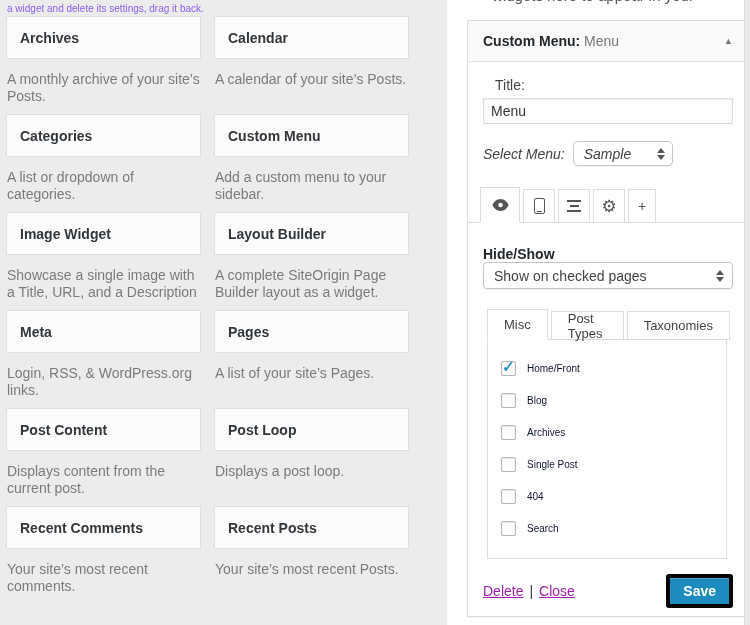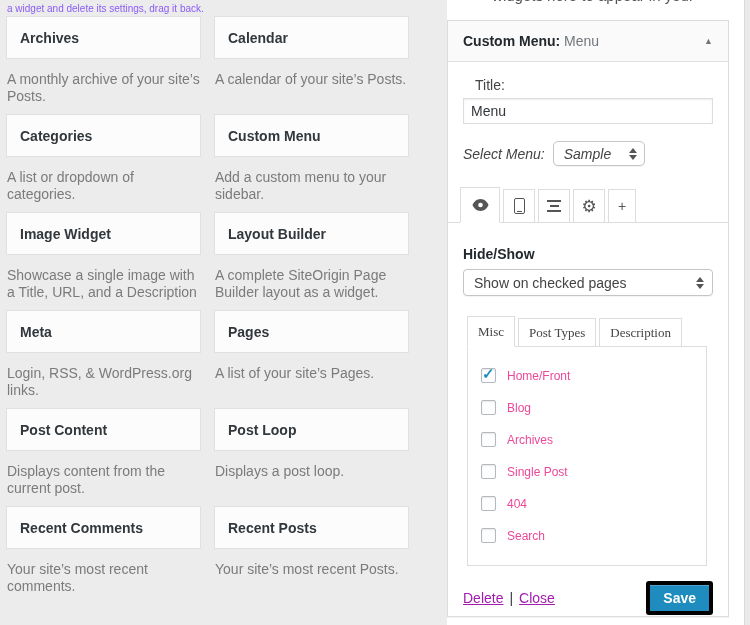--- a/index.html
+++ b/index.html
@@ -13,64 +13,64 @@
   .wcell { margin-bottom:9px; }
   .wcard { height:43px; background:#fcfcfc; border:1px solid #e0e0e0; display:flex; align-items:center; padding-left:13px; cursor:move; }
   .wtitle { font-size:14px; font-weight:bold; color:#32373c; }
   .wdesc { margin-top:12px; font-size:14px; line-height:17px; color:#7b7b7b; padding-left:1px; }
 
   
   .right { flex:1; background:#fff; position:relative; overflow:hidden; }
   .scroll-strip { position:absolute; top:0; right:0; width:6px; height:100%; background:#e9e9e9; border-left:1px solid #dadada; }
   .clip-text { position:absolute; top:-13px; left:0; width:292px; text-align:center; font-size:15px; color:#555; white-space:nowrap; overflow:hidden; }
 
-  .widget-box { position:absolute; left:0; top:20px; width:282px; bottom:8px; background:#fff; border:1px solid #dcdcde; box-shadow:0 1px 1px rgba(0,0,0,.04); }
+  .widget-box { position:absolute; left:20px; top:20px; width:282px; bottom:8px; background:#fff; border:1px solid #dcdcde; box-shadow:0 1px 1px rgba(0,0,0,.04); }
   .wb-header { height:41px; background:#fafafa; border-bottom:1px solid #e1e1e1; display:flex; align-items:center; justify-content:space-between; padding:0 15px; cursor:pointer; }
   .wb-title { font-size:14px; color:#23282d; }
   .wb-title b { font-weight:bold; }
   .wb-sub { color:#72777c; font-weight:normal; }
   .wb-arrow { font-size:9px; color:#72777c; }
 
   .wb-body { padding:13px 15px 12px; font-size:14px; color:#444; }
   .field-label { display:block; margin:2px 12px 5px; }
   .title-input { width:100%; height:26px; border:1px solid #ddd; box-shadow:inset 0 1px 2px rgba(0,0,0,.07); font-size:14px; padding:2px 7px; color:#32373c; font-family:"Liberation Sans",sans-serif; }
 
   .select-row { margin-top:17px; display:flex; align-items:center;font-style:italic; }
   .select-row .lbl { margin-right:8px; }
-  .mac-select { display:inline-flex; align-items:center; justify-content:space-between; width:92px; height:25px; border:1px solid #c5c5c5; border-radius:5px; padding:0 7px 0 10px; background:#fff; box-shadow:0 1px 1px rgba(0,0,0,.05); cursor:pointer; }
+  .mac-select { display:inline-flex; align-items:center; justify-content:space-between; width:100px; height:25px; border:1px solid #c5c5c5; border-radius:5px; padding:0 7px 0 10px; background:#fff; box-shadow:0 1px 1px rgba(0,0,0,.05); cursor:pointer; }
   .updown { display:inline-flex; flex-direction:column; align-items:center; }
   .updown .tu { width:0; height:0; border-left:4px solid transparent; border-right:4px solid transparent; border-bottom:5px solid #555; margin-bottom:2px; }
   .updown .td { width:0; height:0; border-left:4px solid transparent; border-right:4px solid transparent; border-top:5px solid #555; }
 
   .icon-tabs { margin:21px -15px 0; padding:0 12px; border-bottom:1px solid #ddd; display:flex; align-items:flex-end; }
   .itab-icon { height:34px; border:1px solid #ddd; background:#fff; display:flex; align-items:center; justify-content:center; margin-right:3px; margin-bottom:-1px; cursor:pointer; color:#555; }
   .itab-icon.w40 { width:40px; }
   .itab-icon.w32 { width:32px; }
   .itab-icon.w28 { width:28px; font-size:14px; }
   .itab-icon.active { border-bottom-color:#fff; height:36px; }
   .gear-glyph { font-size:17px; line-height:1; }
   .align-bars { display:flex; flex-direction:column; align-items:center; }
   .align-bars i { display:block; height:2px; background:#555; margin:1.5px 0; }
   .align-bars .b1 { width:14px; } .align-bars .b2 { width:9px; } .align-bars .b3 { width:14px; }
   .phone-shape { width:11px; height:16px; border:1.5px solid #555; border-radius:2px; position:relative; }
   .phone-shape:after { content:""; position:absolute; bottom:1px; left:2px; right:2px; height:1.5px; background:#555; }
 
   .hideshow-label { margin-top:23px; font-weight:bold; color:#23282d; }
-  .wide-select { margin-top:7px; height:27px; border:1px solid #c5c5c5; border-radius:4px; display:flex; align-items:center; justify-content:space-between; padding:0 8px 0 10px; background:#fff; box-shadow:0 1px 1px rgba(0,0,0,.05); cursor:pointer;text-align:center; }
+  .wide-select { height:27px; border:1px solid #c5c5c5; border-radius:4px; display:flex; align-items:center; justify-content:space-between; padding:0 8px 0 10px; background:#fff; box-shadow:0 1px 1px rgba(0,0,0,.05); cursor:pointer;text-align:center; }
 
   .inner-tabs { margin-top:20px; display:flex; align-items:flex-end; padding-left:4px; }
-  .itab { height:29px; border:1px solid #ddd; background:#fff; display:flex; align-items:center; padding:0 10px; margin-right:3px; margin-bottom:-1px; font-size:13px; color:#444; cursor:pointer;font-family:Liberation Serif, serif; }
+  .itab { height:29px; border:1px solid #ddd; background:#fff; display:flex; align-items:center; padding:0 16px; margin-right:3px; margin-bottom:-1px; font-size:13px; color:#444; cursor:pointer; }
   .itab.active { border-bottom-color:#fff; height:31px; }
 
   .check-panel { border:1px solid #ddd; background:#fff; margin:0 6px 0 4px; padding:21px 10px 5px 13px; }
   .crow { display:flex; align-items:center; margin-bottom:17px; cursor:pointer; }
   .cbox { width:15px; height:15px; border:1px solid #b4b9be; border-radius:2px; background:#fff; box-shadow:inset 0 1px 2px rgba(0,0,0,.1); margin-right:11px; position:relative; flex:0 0 15px; }
   .cmark { display:none; position:absolute; top:-4px; left:0px; color:#1e8cbe; font-size:15px; font-weight:bold; }
   .crow.checked .cmark { display:block; }
-  .clabel { font-size:12px; color:#ec4899; }
+  .clabel { font-size:10px; color:#0f172a; }
 
   .wb-footer { display:flex; align-items:center; margin-top:15px; }
   .wb-footer a { color:#a21caf; text-decoration:underline; font-size:14px; cursor:pointer; }
   .sep { margin:0 6px; color:#32373c; }
   .save-btn { margin-left:auto; background:#1e8cbe; border:4px solid #000000; color:#fff; font-size:14px; font-weight:bold; font-family:"Liberation Sans",sans-serif; border-radius:3px; padding:5px 13px; cursor:pointer; box-shadow:inset 0 1px 0 rgba(255,255,255,.2); }
 </style>
 </head>
 <body>
 
 <div class="page">
@@ -218,21 +218,21 @@
           <span>Show on checked pages</span>
           <span class="updown">
               <i class="tu"></i>
               <i class="td"></i>
             </span>
         </div>
 
         <div class="inner-tabs" id="inner-tabs">
             <div class="itab active">Misc</div>
             <div class="itab">Post Types</div>
-            <div class="itab">Description</div>
+            <div class="itab">Taxonomies</div>
           </div>
 
         <div class="check-panel" id="checkbox-list">
   <div class="crow checked">
     <span class="cbox">
                 <span class="cmark">✓</span>
               </span>
     <span class="clabel">Home/Front</span>
   </div>
 

